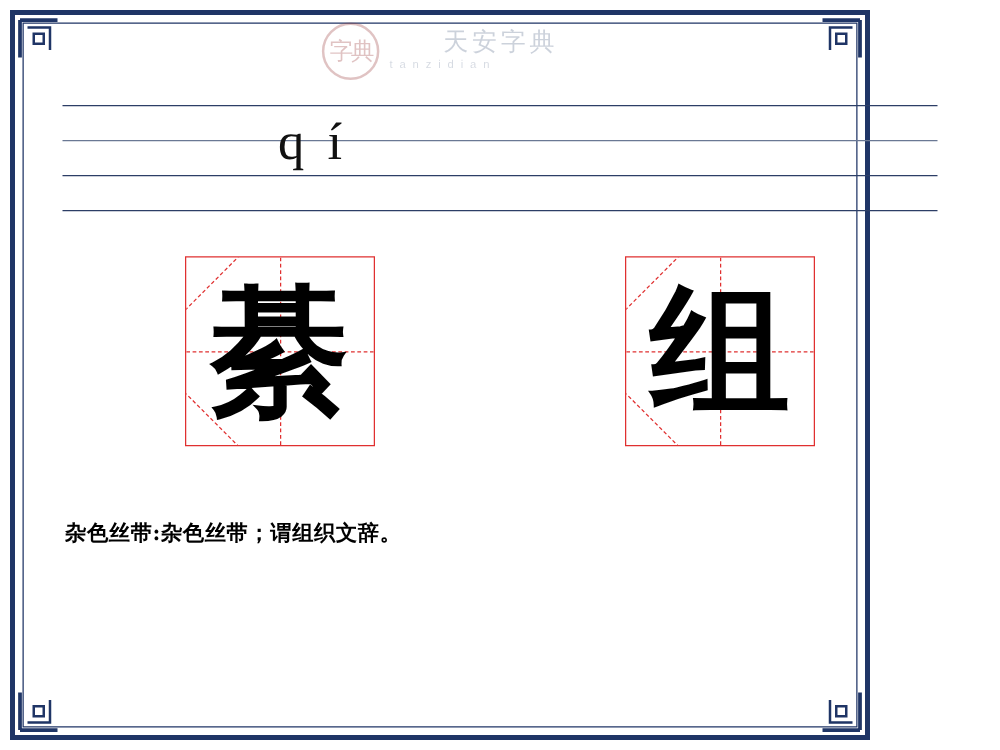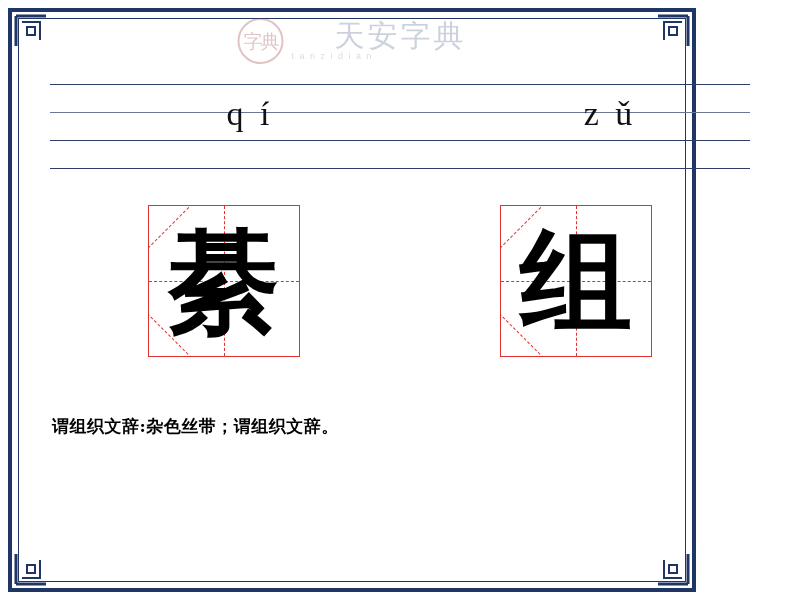--- a/index.html
+++ b/index.html
@@ -73,24 +73,24 @@
     align-items: center;
     justify-content: center;
     font-size: 19px;
     font-family: "Liberation Serif", serif;
     letter-spacing: -2px;
     line-height: 1;
     box-sizing: border-box;
   }
   .logo-text { display: flex; flex-direction: column; line-height: 1; }
   .logo-name {
-    font-size: 30px;
+    font-size: 20px;
     color: #5a6d8c;
     letter-spacing: 3px;
-    font-family: Liberation Serif, serif;
+    font-family: Liberation Mono, monospace;
     margin-left: 43px;
   }
   .logo-sub {
     font-size: 9px;
     color: #7b8aa3;
     letter-spacing: 5.5px;
     margin-top: 1px;
     font-family: "Liberation Sans", sans-serif;
   }
 
@@ -112,21 +112,21 @@
   .l1 { top: 0px; }
   .l2 { top: 28px; }
   .l3 { top: 56px; }
   .l4 { top: 84px; }
 
   .pinyin {
     position: absolute;
     top: 2px;
     height: 56px;
     line-height: 56px;
-    font-size: 34px;
+    font-size: 42px;
     color: #111111;
     font-family: "Liberation Serif", serif;
     letter-spacing: 4px;
     text-align: center;
     white-space: nowrap;
   }
   .pinyin-1 { left: 130px; width: 140px; }
   .pinyin-2 { left: 490px; width: 140px; }
 
   
@@ -239,36 +239,35 @@
       <div class="logo-sub">tanzidian</div>
     </div>
   </div>
 
   <div class="staff">
     <div class="staff-line l1"></div>
     <div class="staff-line thin l2"></div>
     <div class="staff-line l3"></div>
     <div class="staff-line l4"></div>
     <div class="pinyin pinyin-1">q í</div>
-    <div class="pinyin pinyin-2">z ǔ</div>
   </div>
 
   <div class="char-box box-1">
     <div class="guide guide-h"></div>
     <div class="guide guide-v"></div>
     <div class="guide guide-d guide-d1"></div>
     <div class="guide guide-d guide-d2"></div>
     <div class="char">綦</div>
   </div>
 
   <div class="char-box box-2">
     <div class="guide guide-h"></div>
     <div class="guide guide-v"></div>
     <div class="guide guide-d guide-d1"></div>
     <div class="guide guide-d guide-d2"></div>
     <div class="char">组</div>
   </div>
 
   <div class="meaning">
-    <span class="meaning-label">谓组织文辞:</span><span class="meaning-text">杂色丝带；谓组织文辞。</span>
+    <span class="meaning-label">杂色丝带:</span><span class="meaning-text">杂色丝带；谓组织文辞。</span>
   </div>
 
 </div>
 
 </body></html>

